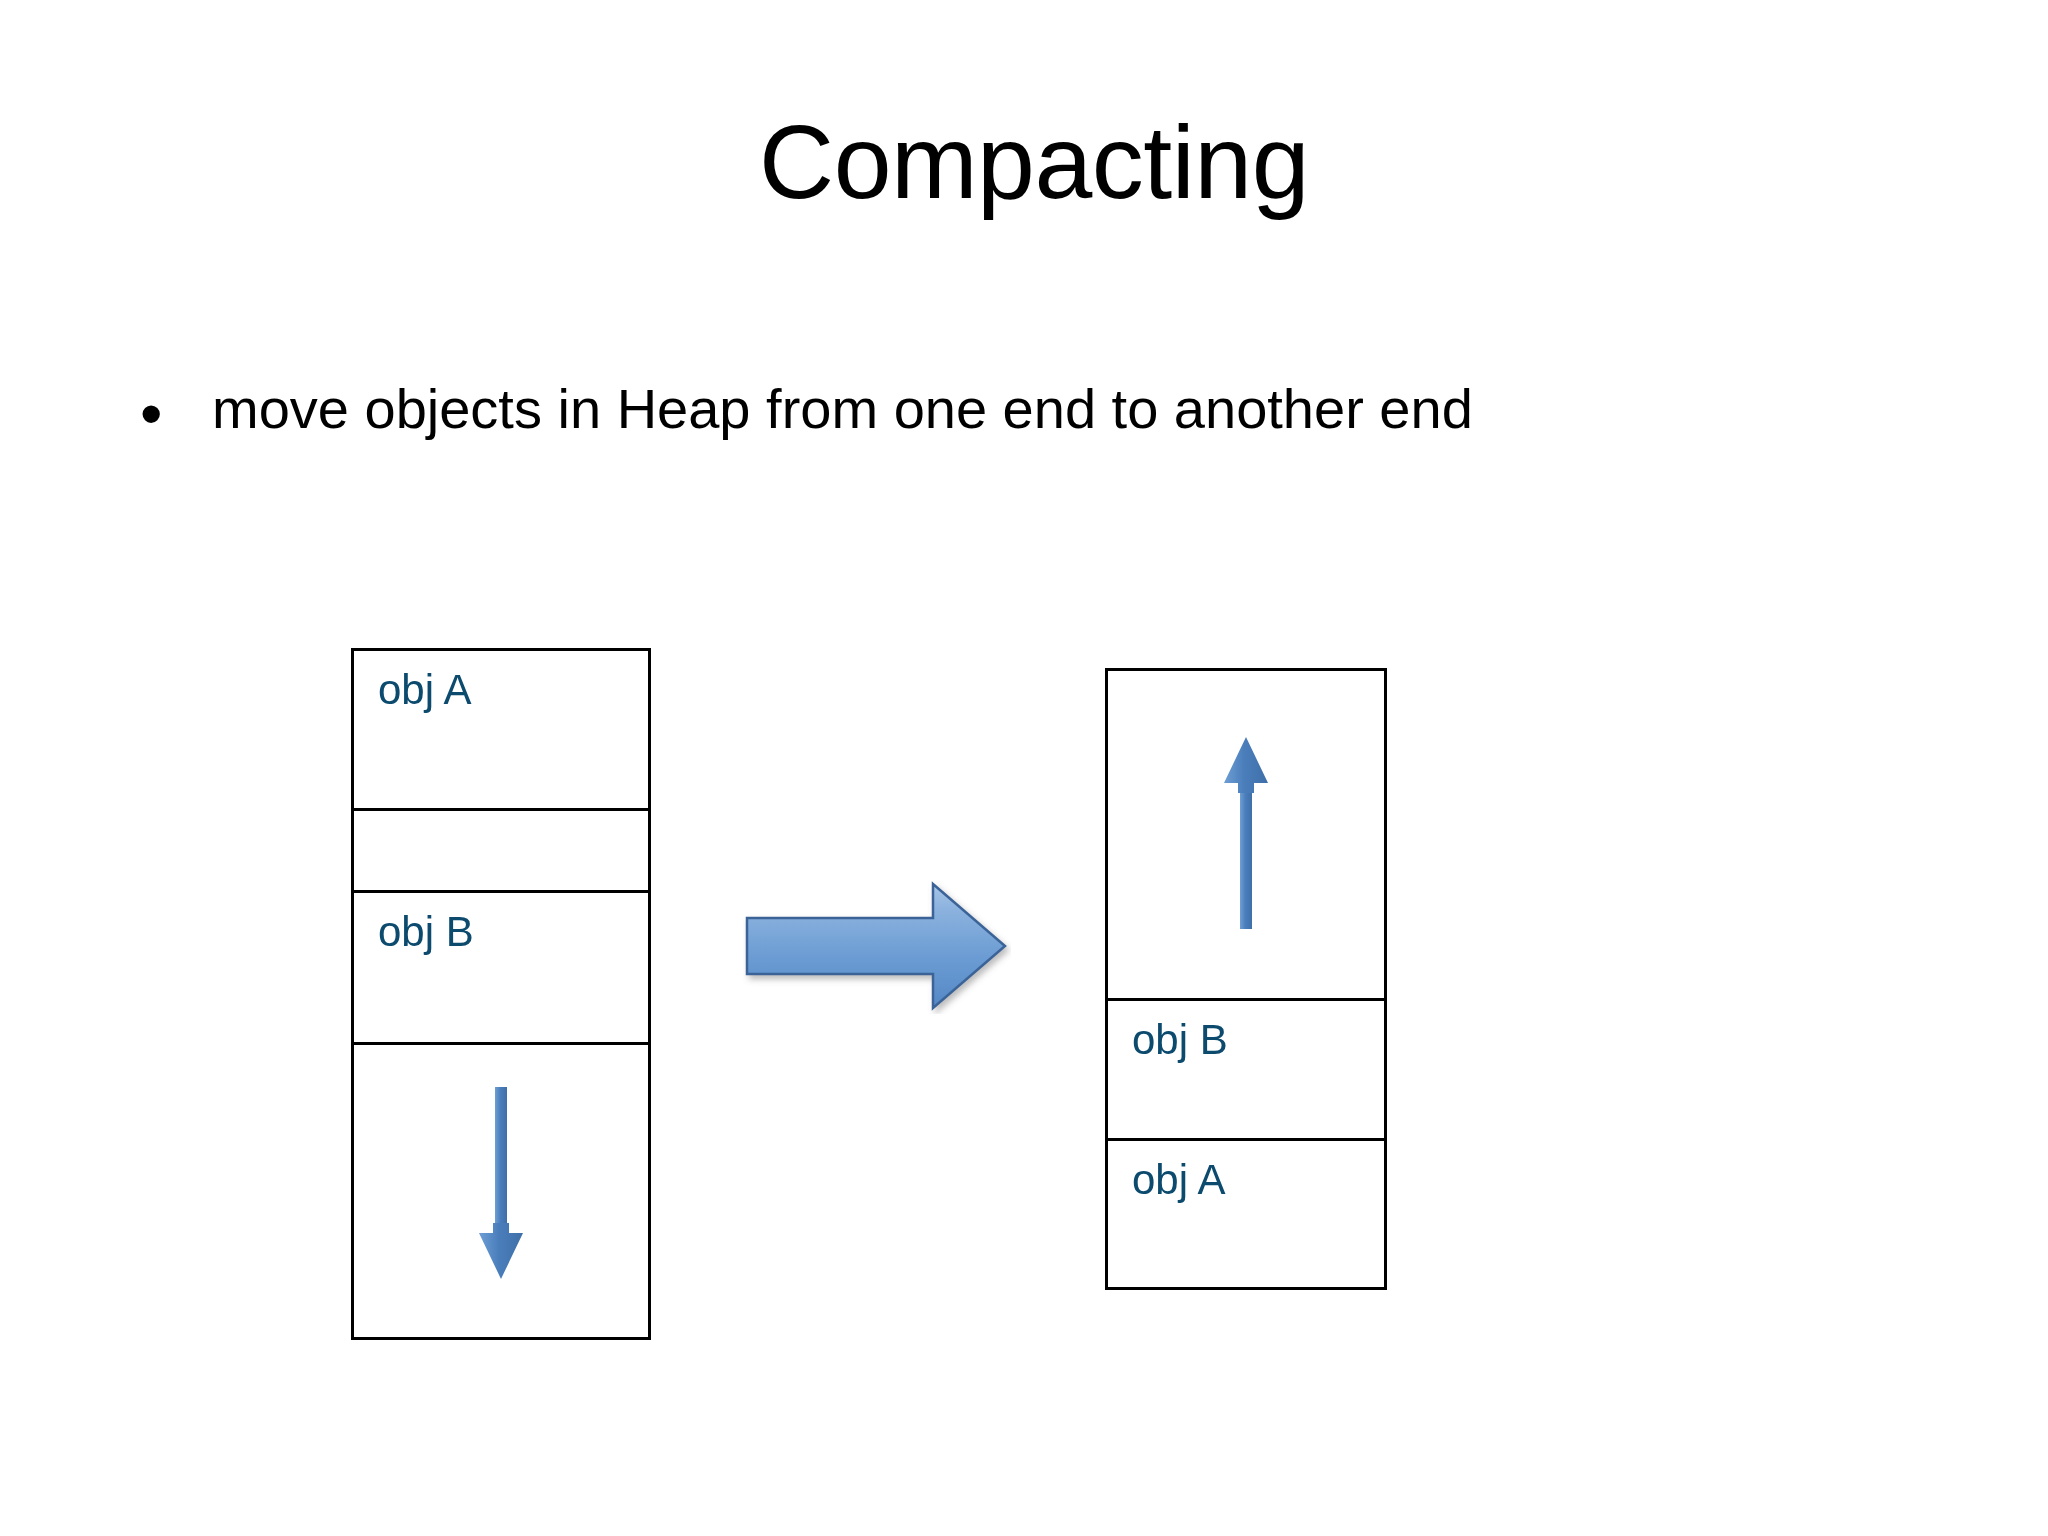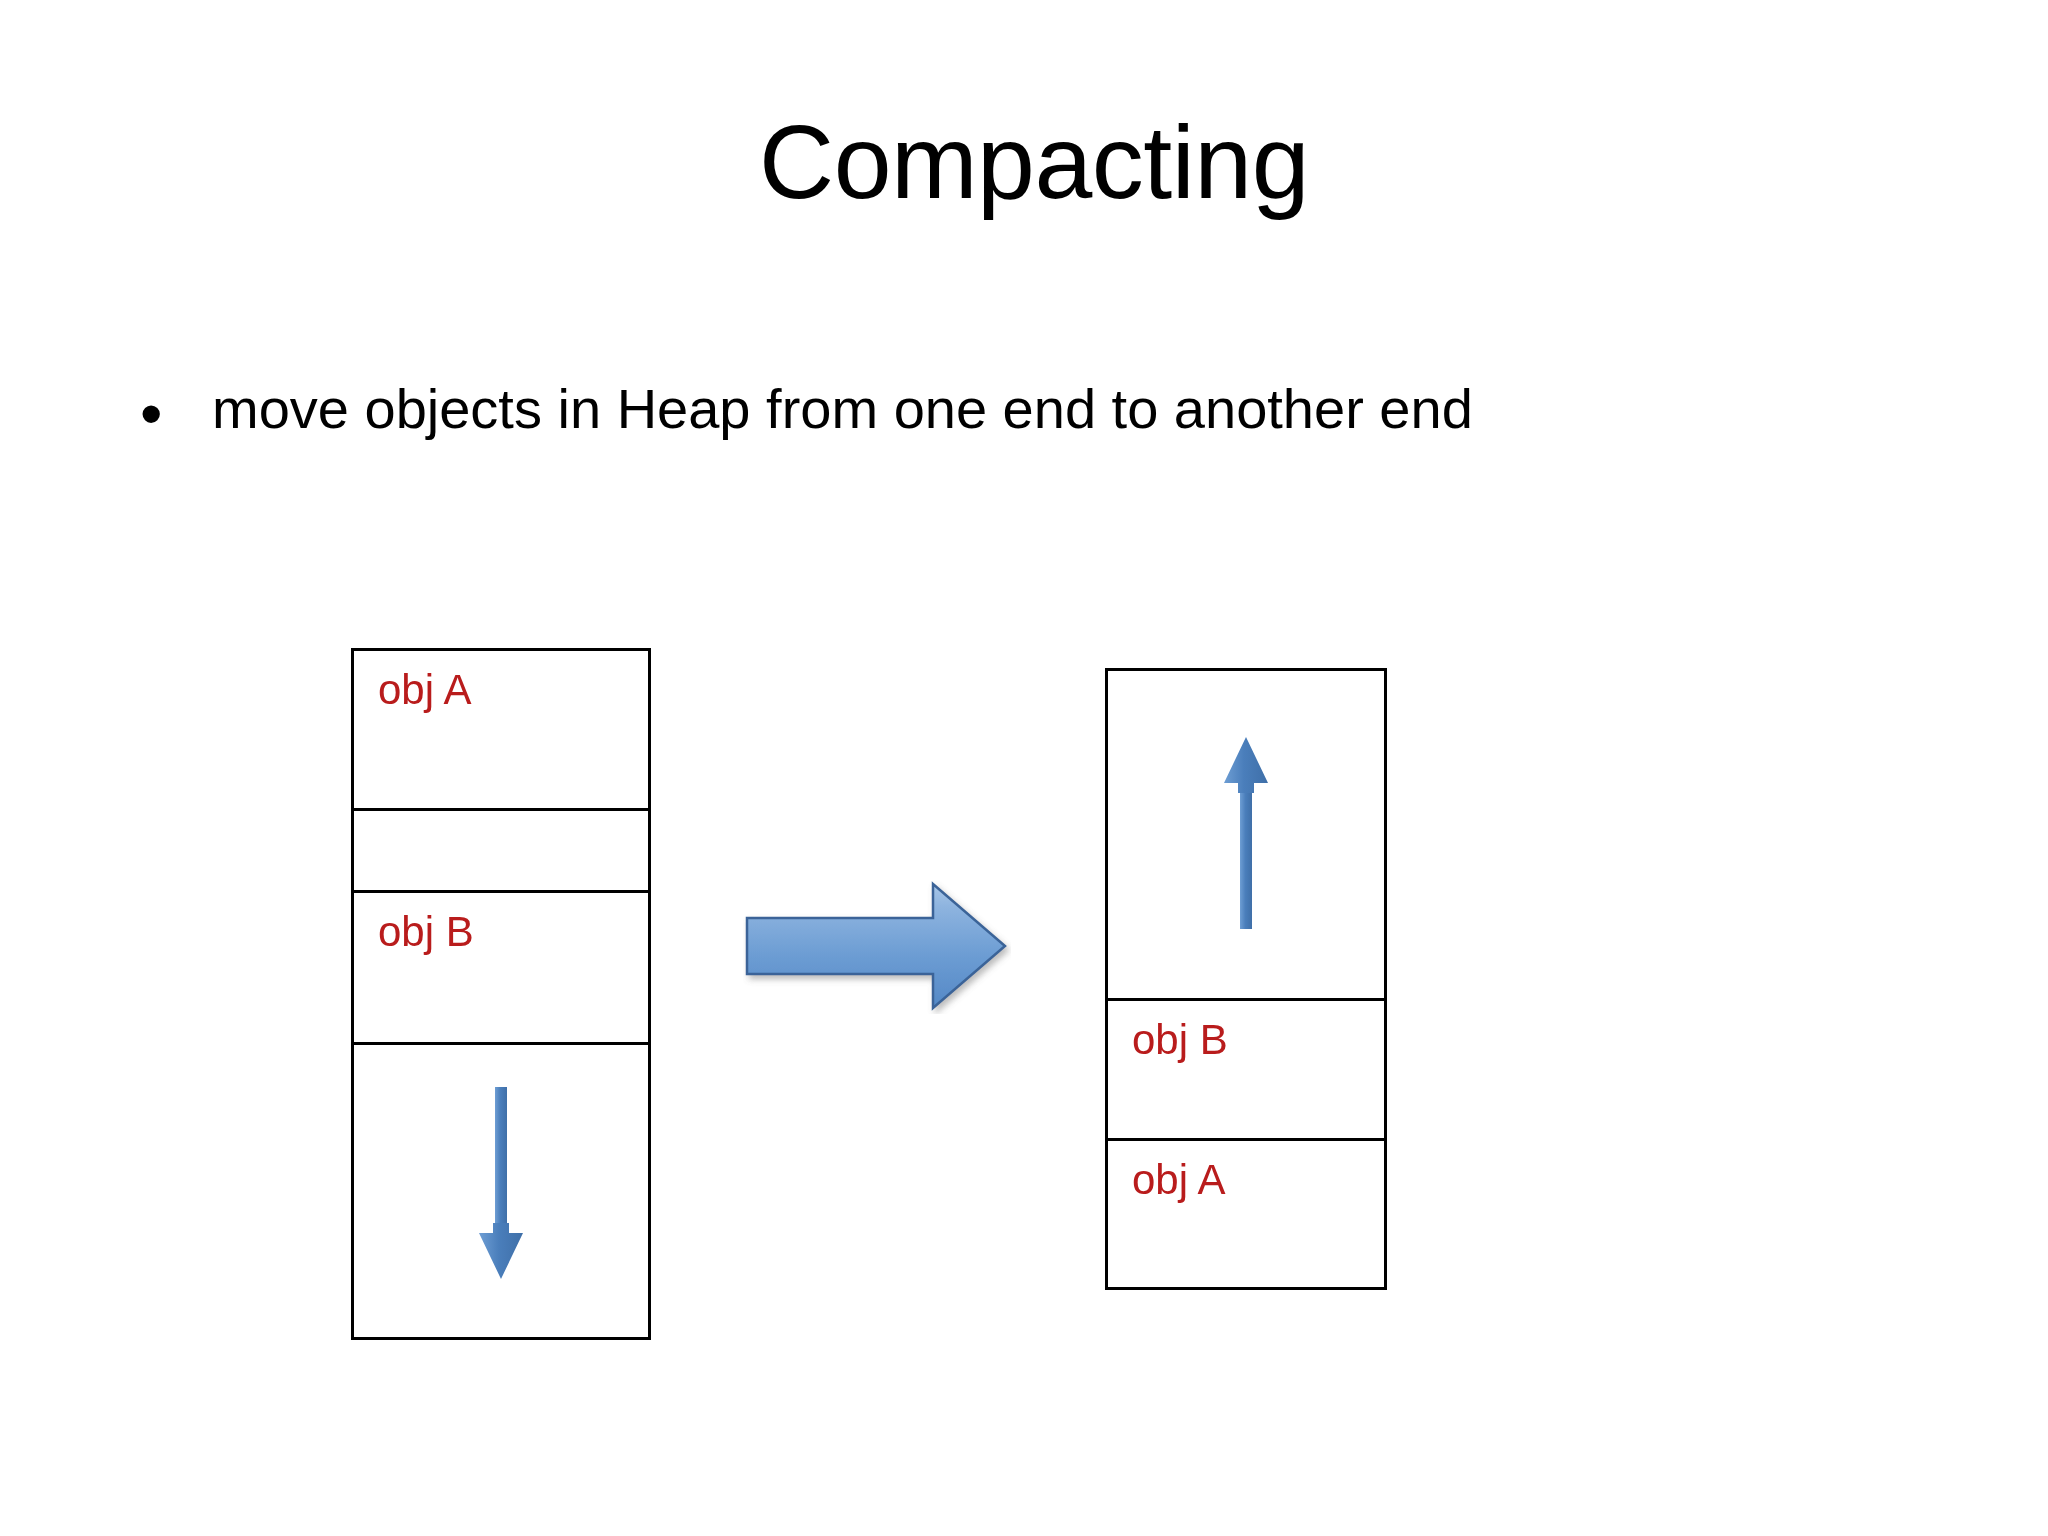--- a/index.html
+++ b/index.html
@@ -102,21 +102,21 @@
     height: 622px;
   }
 
   .heap-cell {
     position: relative;
     box-sizing: border-box;
     border-bottom: 3px solid #000000;
     padding: 16px 0 1px 24px;
     font-size: 42px;
     line-height: 1.08;
-    color: #b91c1c;
+    color: #0c4a6e;
     overflow: hidden;
   }
   .heap-cell.last {
     border-bottom: none;
   }
   .heap-cell .cell-label {
     display: block;
     white-space: nowrap;
   }
 

